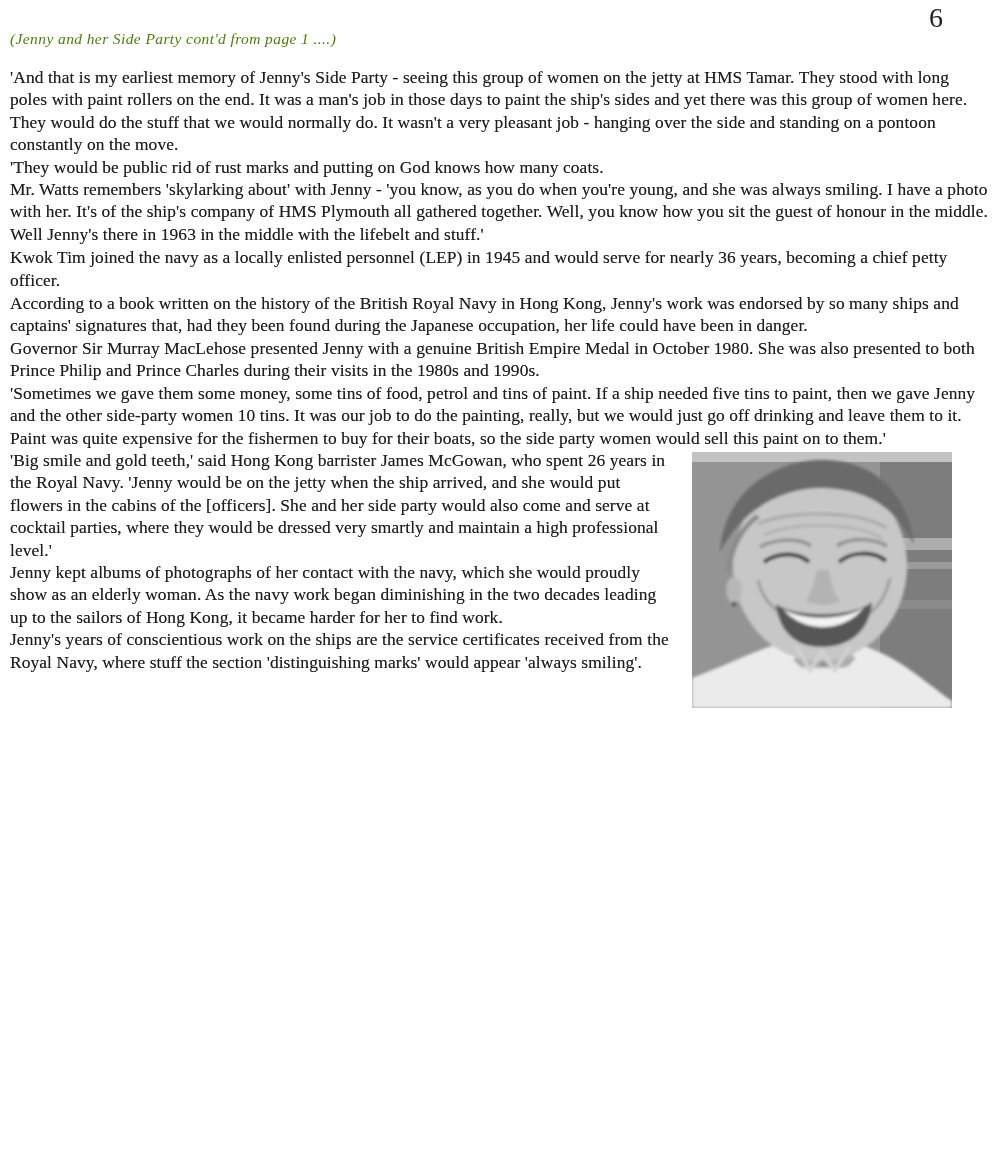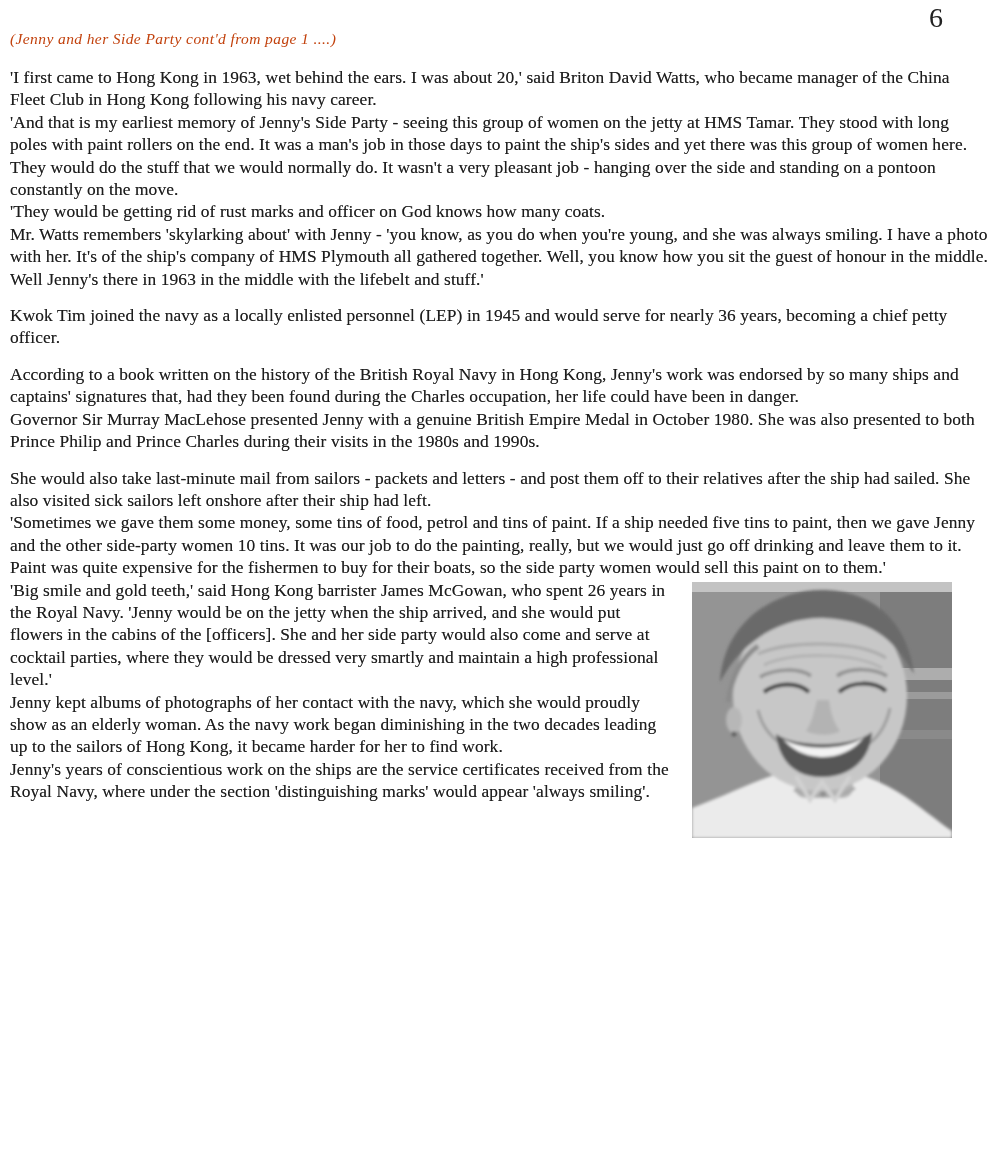--- a/index.html
+++ b/index.html
@@ -24,36 +24,36 @@
     line-height: 1;
     color: #222222;
   }
   .continuation-note {
     position: absolute;
     top: 30px;
     left: 10px;
     font-style: italic;
     font-size: 15.5px;
     letter-spacing: 0.4px;
-    color: #c2410c;
+    color: #4d7c0f;
   }
   .article {
     position: absolute;
     top: 66px;
     left: 10px;
     width: 978px;
   }
   .para {
     font-size: 17.4px;
     line-height: 22.4px;
     letter-spacing: 0.1px;
     text-shadow: 0 0 0.5px rgba(25,25,25,0.55);
   }
   .para.gap {
-    margin-top: 14px;
+    margin-top: 1px;
   }
   .photo {
     float: right;
     width: 260px;
     height: 256px;
     margin: 3px 36px 8px 16px;
     padding: 0;
     overflow: hidden;
     background: #969696;
   }
@@ -66,28 +66,26 @@
 
 <div class="page">
 
   <div class="page-number">6</div>
 
   <div class="continuation-note">(Jenny and her Side Party cont'd from page 1 ....)</div>
 
   <div class="article">
 
     <div class="section">
-        <div class="para">'I first came to Hong Kong in 1963, wet behind the ears. I was about 20,' said Briton David Watts, who became manager of the China Fleet Club in Hong Kong following his navy career.</div>
         <div class="para">'And that is my earliest memory of Jenny's Side Party - seeing this group of women on the jetty at HMS Tamar. They stood with long poles with paint rollers on the end. It was a man's job in those days to paint the ship's sides and yet there was this group of women here. They would do the stuff that we would normally do. It wasn't a very pleasant job - hanging over the side and standing on a pontoon constantly on the move.</div>
-        <div class="para">'They would be getting rid of rust marks and officer on God knows how many coats.</div>
+        <div class="para">'They would be public rid of rust marks and putting on God knows how many coats.</div>
         <div class="para">Mr. Watts remembers 'skylarking about' with Jenny - 'you know, as you do when you're young, and she was always smiling. I have a photo with her. It's of the ship's company of HMS Plymouth all gathered together. Well, you know how you sit the guest of honour in the middle. Well Jenny's there in 1963 in the middle with the lifebelt and stuff.'</div>
         <div class="para gap">Kwok Tim joined the navy as a locally enlisted personnel (LEP) in 1945 and would serve for nearly 36 years, becoming a chief petty officer.</div>
-        <div class="para gap">According to a book written on the history of the British Royal Navy in Hong Kong, Jenny's work was endorsed by so many ships and captains' signatures that, had they been found during the Charles occupation, her life could have been in danger.</div>
+        <div class="para gap">According to a book written on the history of the British Royal Navy in Hong Kong, Jenny's work was endorsed by so many ships and captains' signatures that, had they been found during the Japanese occupation, her life could have been in danger.</div>
         <div class="para">Governor Sir Murray MacLehose presented Jenny with a genuine British Empire Medal in October 1980. She was also presented to both Prince Philip and Prince Charles during their visits in the 1980s and 1990s.</div>
-        <div class="para gap">She would also take last-minute mail from sailors - packets and letters - and post them off to their relatives after the ship had sailed. She also visited sick sailors left onshore after their ship had left.</div>
         <div class="para">'Sometimes we gave them some money, some tins of food, petrol and tins of paint. If a ship needed five tins to paint, then we gave Jenny and the other side-party women 10 tins. It was our job to do the painting, really, but we would just go off drinking and leave them to it. Paint was quite expensive for the fishermen to buy for their boats, so the side party women would sell this paint on to them.'</div>
       </div>
 
     <div class="section">
 
       <figure class="photo" role="img" aria-label="Black and white photograph of Jenny smiling broadly, wearing a light collared shirt">
         <svg width="260" height="256" viewBox="0 0 260 256" xmlns="http://www.w3.org/2000/svg">
           <defs>
             <filter id="softblur" x="-10%" y="-10%" width="120%" height="120%">
               <feGaussianBlur stdDeviation="1.6"></feGaussianBlur>
@@ -140,16 +138,16 @@
             <circle cx="42" cy="152" r="2.5" fill="#5e5e5e"></circle>
 
             <path d="M104,194 L118,218 L130,200 L143,218 L158,194" stroke="#d2d2d2" stroke-width="4" fill="none"></path>
             <circle cx="131" cy="212" r="3" fill="#8f8f8f"></circle>
           </g>
         </svg>
       </figure>
 
     <div class="para">'Big smile and gold teeth,' said Hong Kong barrister James McGowan, who spent 26 years in the Royal Navy. 'Jenny would be on the jetty when the ship arrived, and she would put flowers in the cabins of the [officers]. She and her side party would also come and serve at cocktail parties, where they would be dressed very smartly and maintain a high professional level.'</div>
         <div class="para">Jenny kept albums of photographs of her contact with the navy, which she would proudly show as an elderly woman. As the navy work began diminishing in the two decades leading up to the sailors of Hong Kong, it became harder for her to find work.</div>
-        <div class="para">Jenny's years of conscientious work on the ships are the service certificates received from the Royal Navy, where under the section 'distinguishing marks' would appear 'always smiling'.</div>
+        <div class="para">Jenny's years of conscientious work on the ships are the service certificates received from the Royal Navy, where stuff the section 'distinguishing marks' would appear 'always smiling'.</div>
       </div>
   </div>
 </div>
 
 </body></html>

